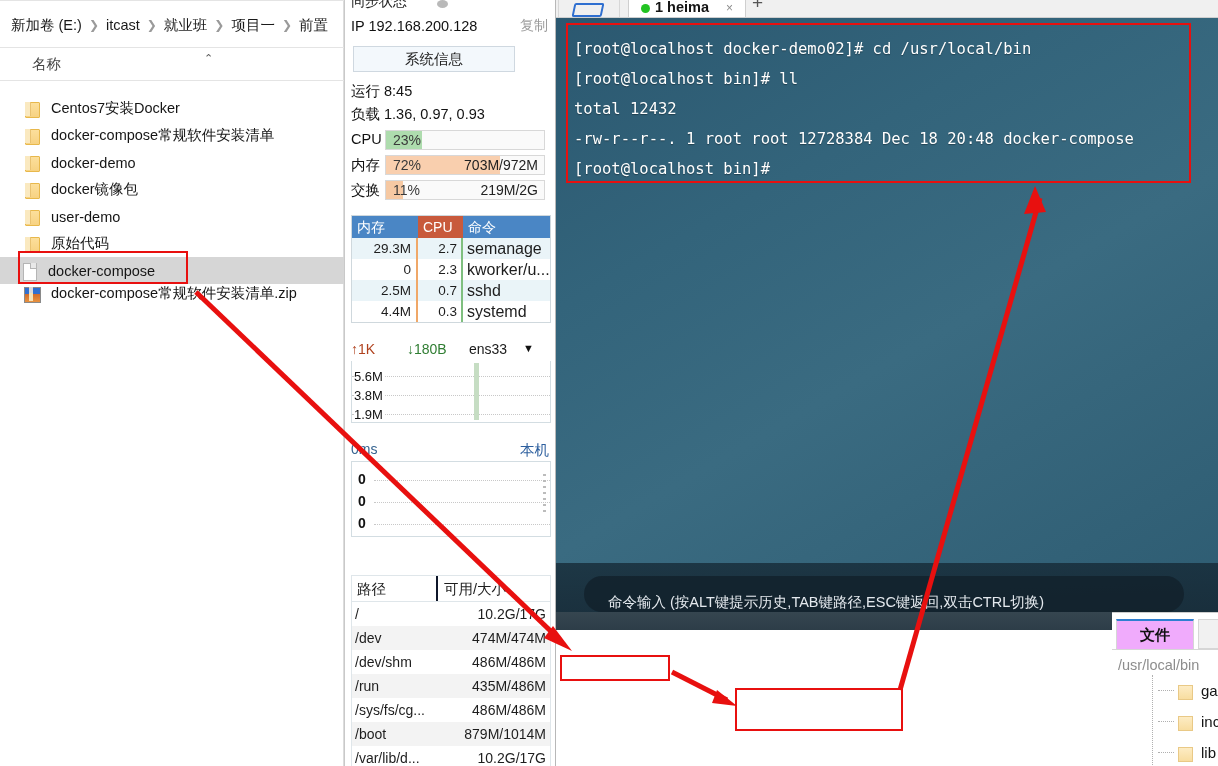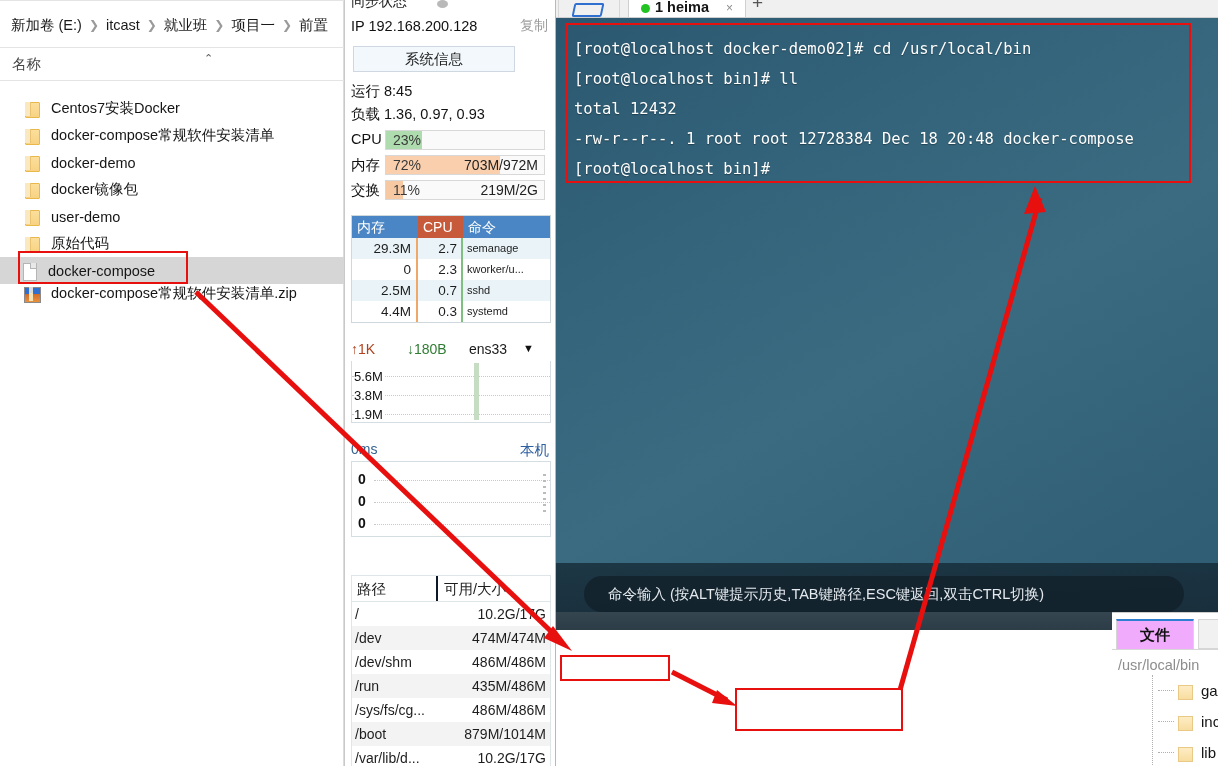--- a/index.html
+++ b/index.html
@@ -23,21 +23,21 @@
     font-size: 14.5px; color: #1a1a1a; white-space: nowrap; overflow: hidden; width: 344px;
   }
   #breadcrumb .crumb { padding: 0 3px; }
   #breadcrumb .sep { color: #9a9a9a; font-size: 12px; padding: 0 4px; }
   #exp-divider { position:absolute; left:0; top:47px; width:344px; height:1px; background:#e4e4e4; }
 
   #col-header {
     position: absolute; left: 0; top: 48px; width: 344px; height: 32px;
     display:flex; align-items:center;
   }
-  #col-header .name-h { padding-left: 12px; font-size: 14.5px; color: #444; }
+  #col-header .name-h { padding-left: 32px; font-size: 14.5px; color: #444; }
   #sort-caret { position:absolute; left: 204px; top: 52px; font-size: 11px; color:#5a5a5a; }
   #exp-divider2 { position:absolute; left:0; top:80px; width:344px; height:1px; background:#e4e4e4; }
 
   .file-row {
     position: absolute; left: 0; width: 344px; height: 27px;
     display: flex; align-items: center; padding-left: 22px;
     font-size: 14.5px; color: #151515; white-space: nowrap;
   }
   .file-row.selected { background: #d6d6d6; }
   .ficon { width: 20px; height: 18px; margin-right: 9px; flex: 0 0 auto; position: relative; }
@@ -108,21 +108,21 @@
   
   #proc-table { position:absolute; left:6px; top:215px; width:200px; border:1px solid #cfd8dd; }
   #proc-head { display:flex; height:22px; }
   #proc-head .h-mem { width:66px; background:#4a86c5; color:#fff; font-size:14px; padding-left:5px; line-height:22px; }
   #proc-head .h-cpu { width:45px; background:#c85a3c; color:#fff; font-size:14px; padding-left:5px; line-height:22px; }
   #proc-head .h-cmd { flex:1; background:#4a86c5; color:#fff; font-size:14px; padding-left:5px; line-height:22px; }
   .proc-row { display:flex; height:21px; background:#fff; }
   .proc-row:nth-child(odd) { background:#eaf4f8; }
   .proc-row .c-mem { width:66px; text-align:right; padding-right:5px; font-size:13.5px; line-height:21px; border-right:2px solid #f0a868; }
   .proc-row .c-cpu { width:45px; text-align:right; padding-right:4px; font-size:13.5px; line-height:21px; border-right:2px solid #7fbf7f; }
-  .proc-row .c-cmd { flex:1; padding-left:4px; font-size:11px; line-height:21px; white-space:nowrap; overflow:hidden; }
+  .proc-row .c-cmd { flex:1; padding-left:4px; font-size:16px; line-height:21px; white-space:nowrap; overflow:hidden; }
 
   
   #net-head { position:absolute; left:6px; top:341px; width:200px; height:20px; font-size:14px; }
   #net-head .up { position:absolute; left:0; color:#b0421e; }
   #net-head .down { position:absolute; left:56px; color:#2f7d32; }
   #net-head .iface { position:absolute; left:118px; color:#1a1a1a; }
   #net-head .caret { position:absolute; left:172px; top:1px; font-size:11px; color:#111; }
 
   #net-graph {
     position:absolute; left:6px; top:361px; width:200px; height:62px;
@@ -172,21 +172,21 @@
   }
   #term-text {
     position:absolute; left:18px; top:16px; right:20px;
     font-family: "DejaVu Sans Mono", "Liberation Mono", monospace;
     font-size: 15.5px; line-height: 30px; color:#ffffff;
     white-space: pre; text-shadow: 0 1px 1px rgba(0,0,0,.35);
   }
   #cmd-hint {
     position:absolute; left:28px; top:558px; width:600px; height:36px;
     background: rgba(16,30,40,0.72); border-radius:18px;
-    display:flex; align-items:center; padding-left:24px;
+    display:flex; align-items:flex-end; padding-left:24px;
     font-size:14.5px; color:#e4e9ee;
   }
   #term-bottom-shade { position:absolute; left:0; top:545px; width:662px; height:67px;
       background: linear-gradient(180deg, rgba(20,38,50,.75) 0%, rgba(22,40,52,.9) 100%); }
   #term-dots { position:absolute; right:18px; top:602px; width:54px; height:5px;
       background: repeating-linear-gradient(90deg,#9fb0bb 0 3px, transparent 3px 9px); }
 
   
   #bottom-panel { position:absolute; left:556px; top:612px; width:662px; height:154px; background:#fff; border-top:1px solid #cdcdcd; }
   .btab { position:absolute; top:6px; height:30px; display:flex; align-items:center; justify-content:center;

